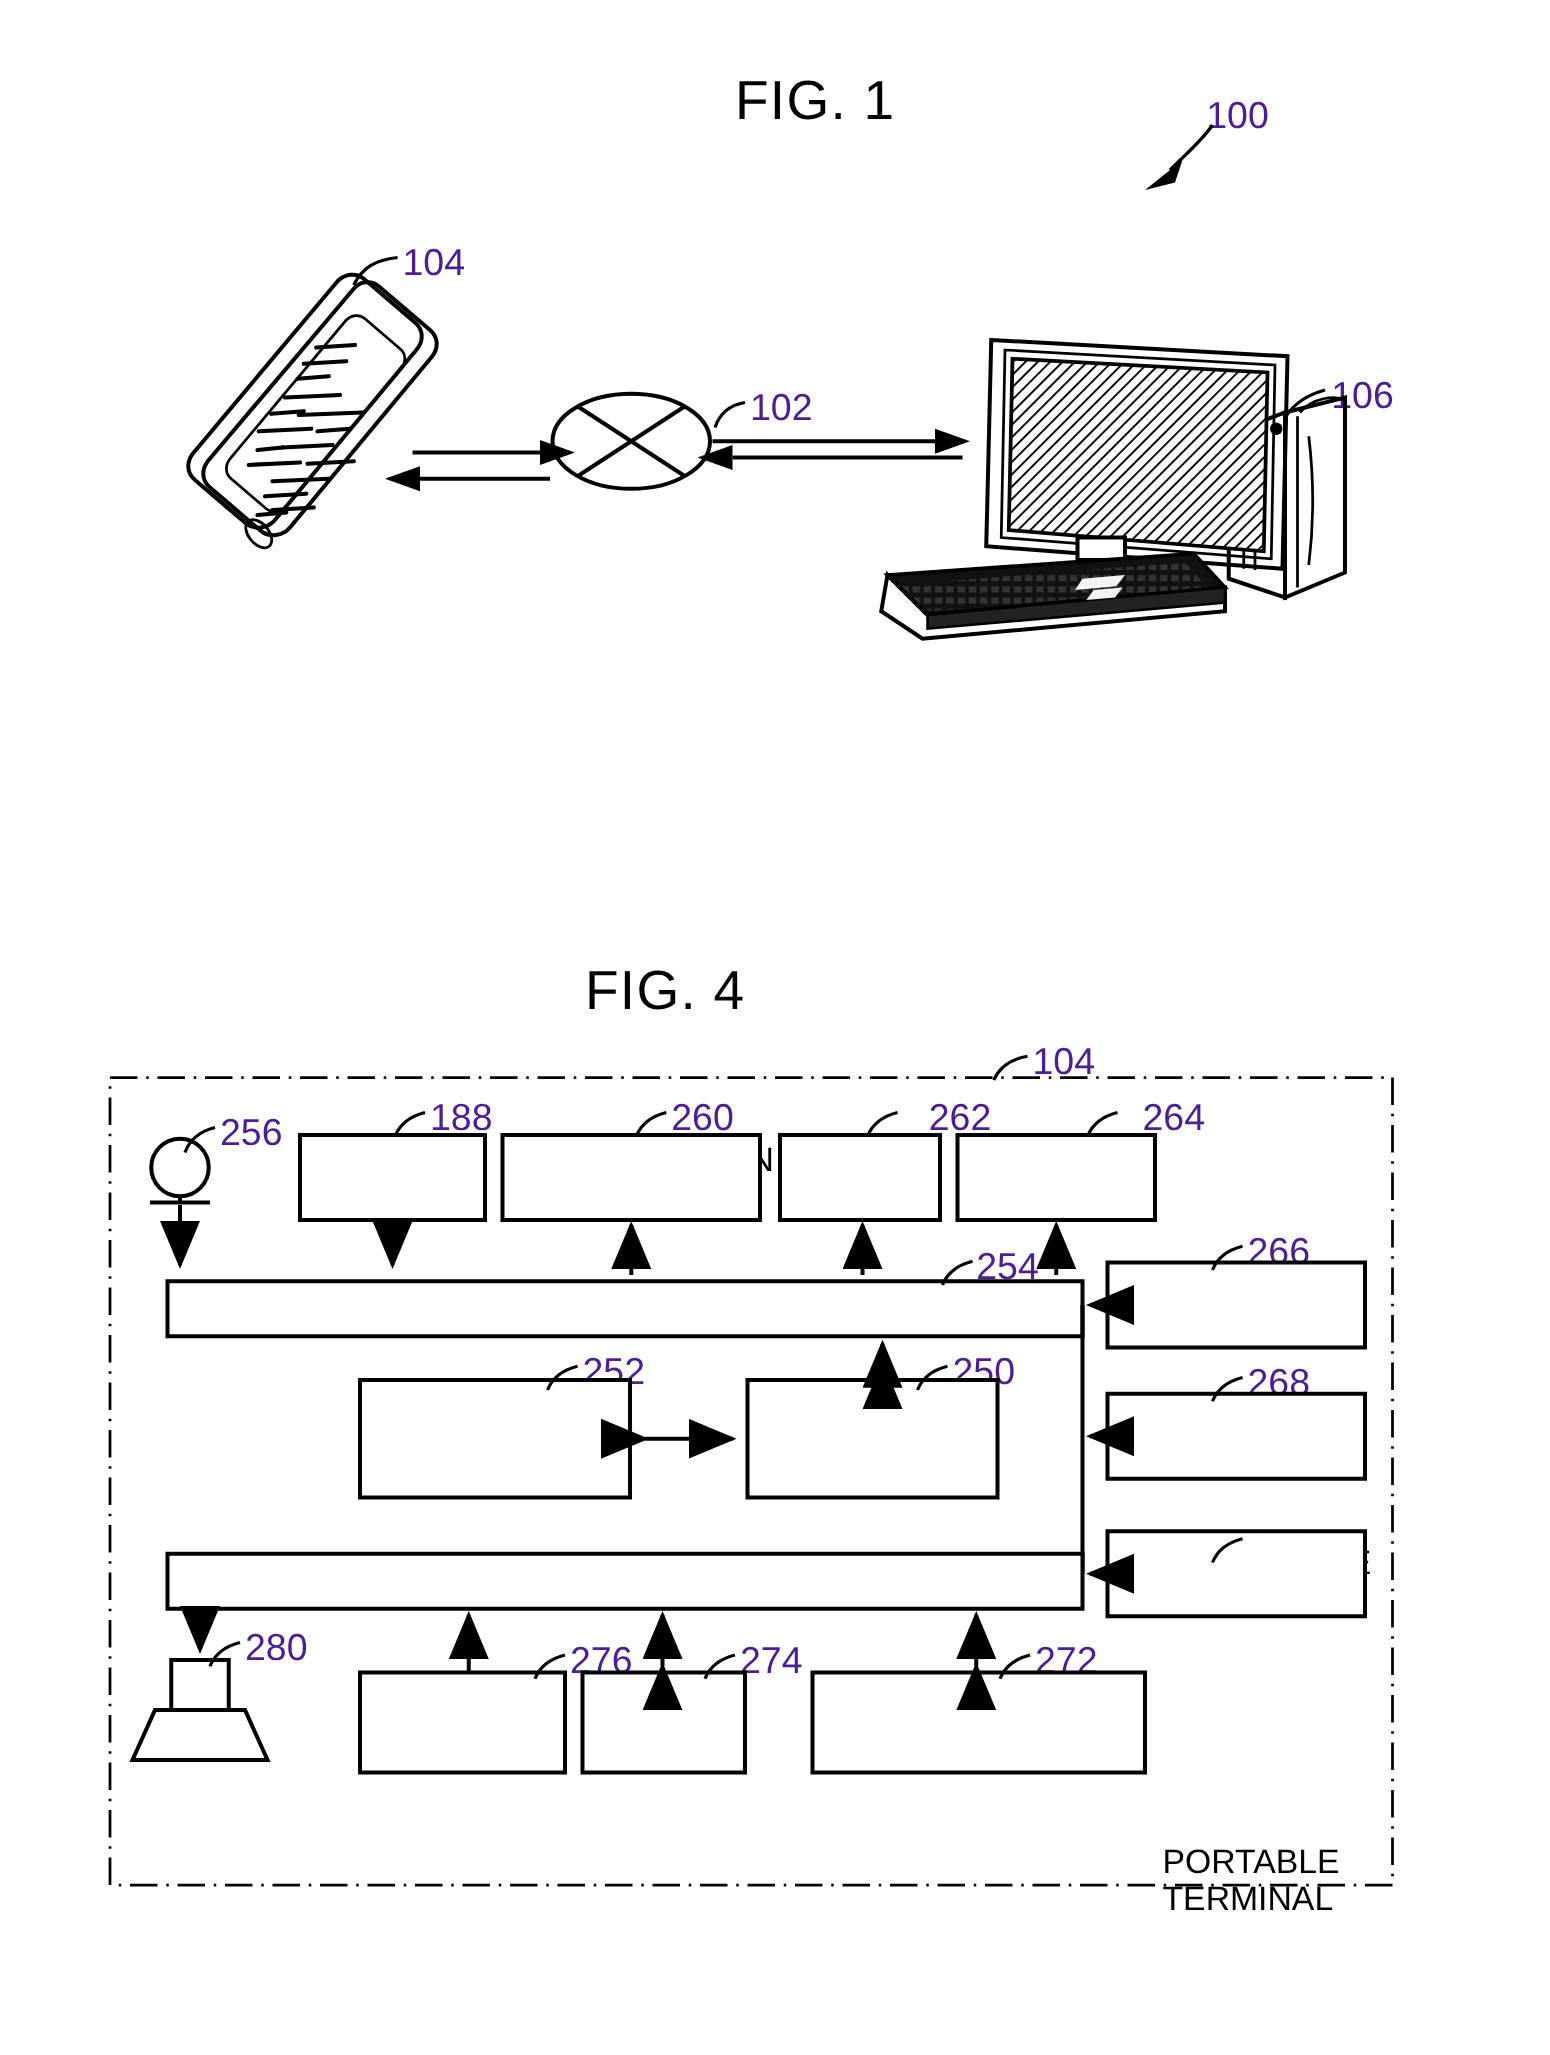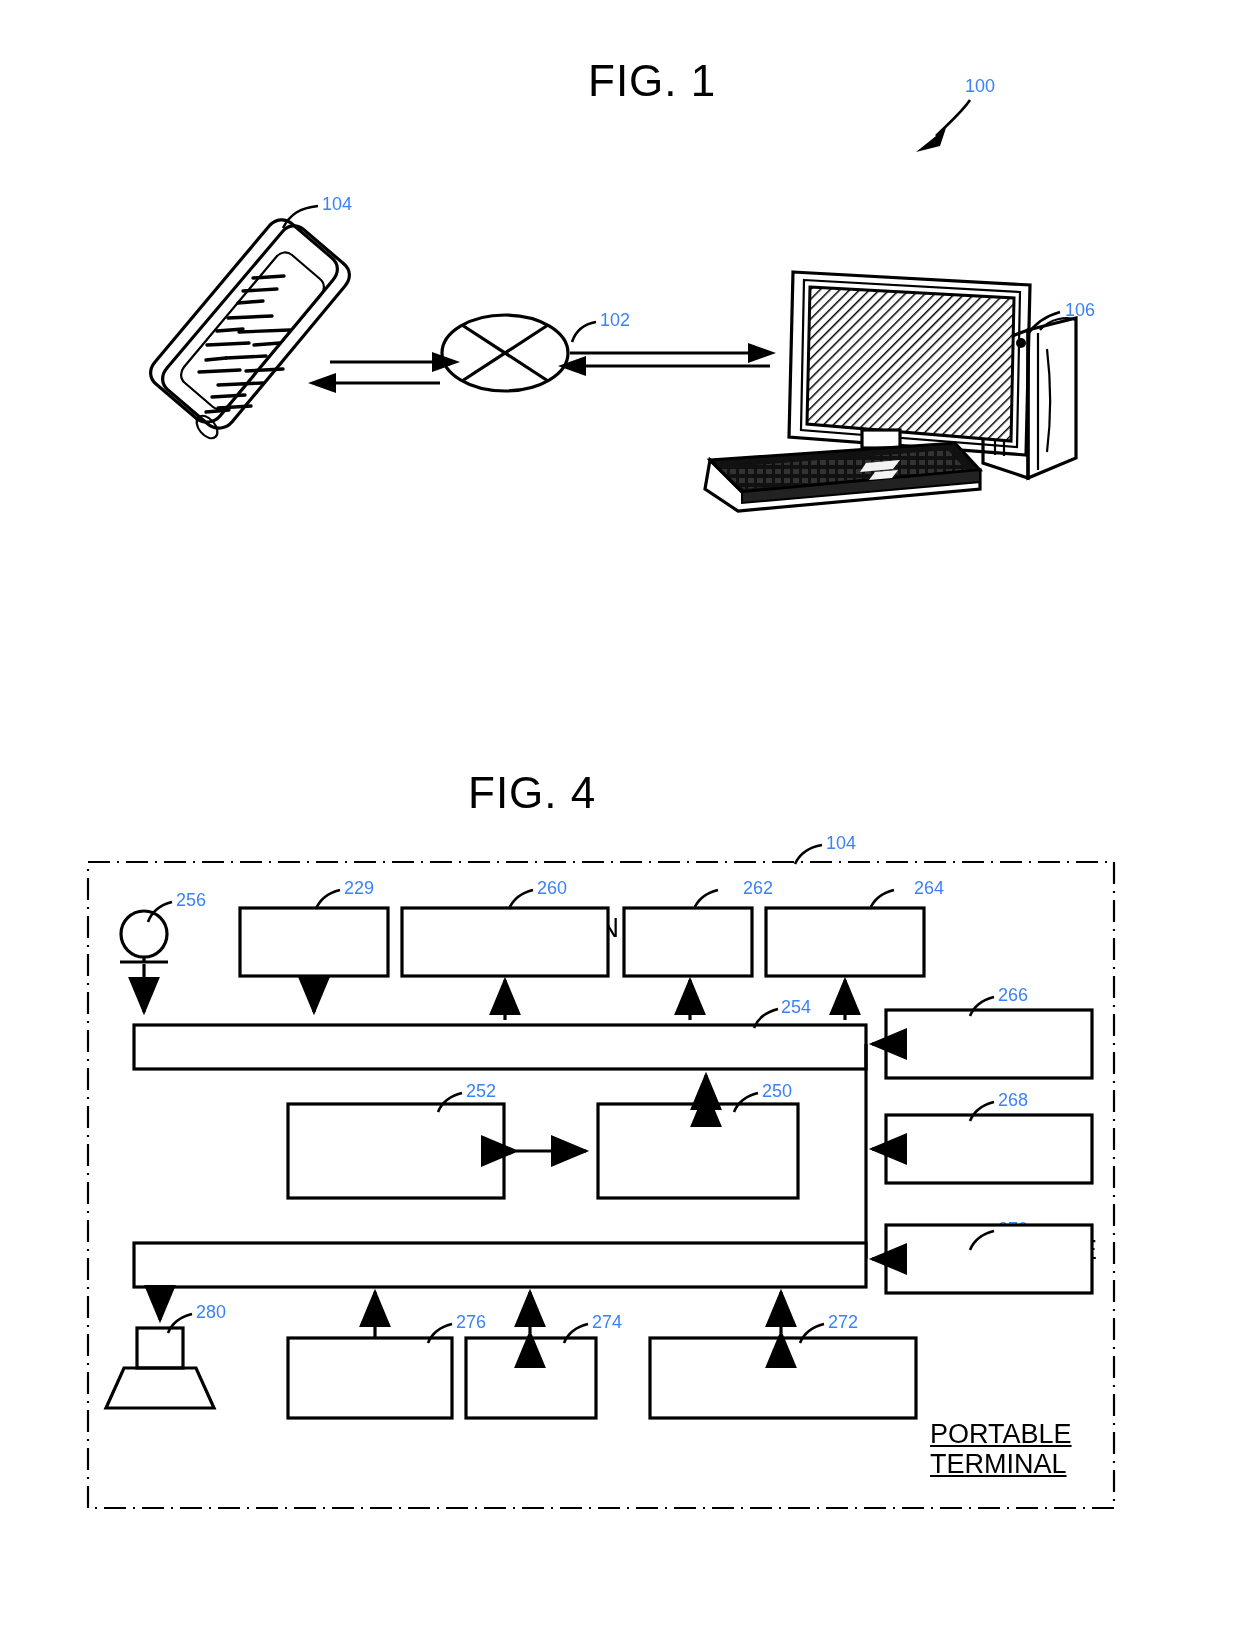--- a/index.html
+++ b/index.html
@@ -26,23 +26,23 @@
     font-size: 44px;
     letter-spacing: 1px;
     color: #000;
     white-space: nowrap;
   }
   #fig1-title { left: 588px; top: 56px; }
   #fig4-title { left: 468px; top: 768px; text-align: right; }
 
   .ref {
     position: absolute;
-    font-size: 18px;
+    font-size: 30px;
     white-space: nowrap;
-    color: #3b82f6;
+    color: #4c1d95;
   }
   .boxlabel {
     position: absolute;
     font-size: 27px;
     line-height: 30px;
     white-space: pre-line;
     color: #000;
   }
   svg.overlay {
     position: absolute;
@@ -67,21 +67,21 @@
   <div class="fig-title" id="fig1-title">FIG. 1</div>
   <div class="ref" style="left:965px; top:76px;">100</div>
   <div class="ref" style="left:322px; top:194px;">104</div>
   <div class="ref" style="left:600px; top:310px;">102</div>
   <div class="ref" style="left:1065px; top:300px;">106</div>
 
   <div class="fig-title" id="fig4-title">FIG. 4</div>
   <div class="ref" style="left:826px; top:833px;">104</div>
 
   <div class="ref" style="left:176px; top:890px;">256</div>
-  <div class="ref" style="left:344px; top:878px;">229</div>
+  <div class="ref" style="left:344px; top:878px;">188</div>
   <div class="ref" style="left:537px; top:878px;">260</div>
   <div class="ref" style="left:722px; top:878px;margin-left:21px;">262</div>
   <div class="ref" style="left:898px; top:878px;margin-left:16px;">264</div>
   <div class="ref" style="left:781px; top:997px;text-align:right;">254</div>
   <div class="ref" style="left:998px; top:985px;">266</div>
   <div class="ref" style="left:998px; top:1090px;">268</div>
   <div class="ref" style="left:998px; top:1219px;">270</div>
   <div class="ref" style="left:466px; top:1081px;">252</div>
   <div class="ref" style="left:762px; top:1081px;">250</div>
   <div class="ref" style="left:196px; top:1302px;">280</div>
@@ -105,21 +105,21 @@
   <div class="boxlabel" style="left:895px; top:1235px;">TEMPERATURE
 SENSOR</div>
   <div class="boxlabel" style="left:325px; top:1136px;">MEMORY</div>
   <div class="boxlabel" style="left:613px; top:1136px;">PROCESSOR</div>
   <div class="boxlabel" style="left:293px; top:1348px;">OPERATION
 BUTTONS</div>
   <div class="boxlabel" style="left:479px; top:1348px;">TOUCH-
 PANEL</div>
   <div class="boxlabel" style="left:657px; top:1348px;">COMMUNICATION
 DEVICE</div>
-  <div class="boxlabel" style="left:930px; top:1419px;text-decoration:underline;">PORTABLE
+  <div class="boxlabel" style="left:930px; top:1474px;">PORTABLE
 TERMINAL</div>
 
   <svg class="overlay" viewBox="0 0 1240 1644">
     <defs>
       <pattern id="hatch" width="7" height="7" patternTransform="rotate(45)" patternUnits="userSpaceOnUse">
         <rect width="7" height="7" fill="#fff"></rect>
         <line x1="0" y1="0" x2="0" y2="7" stroke="#000" stroke-width="3"></line>
       </pattern>
       <pattern id="keys" width="9" height="9" patternUnits="userSpaceOnUse">
         <rect width="9" height="9" fill="#111"></rect>

